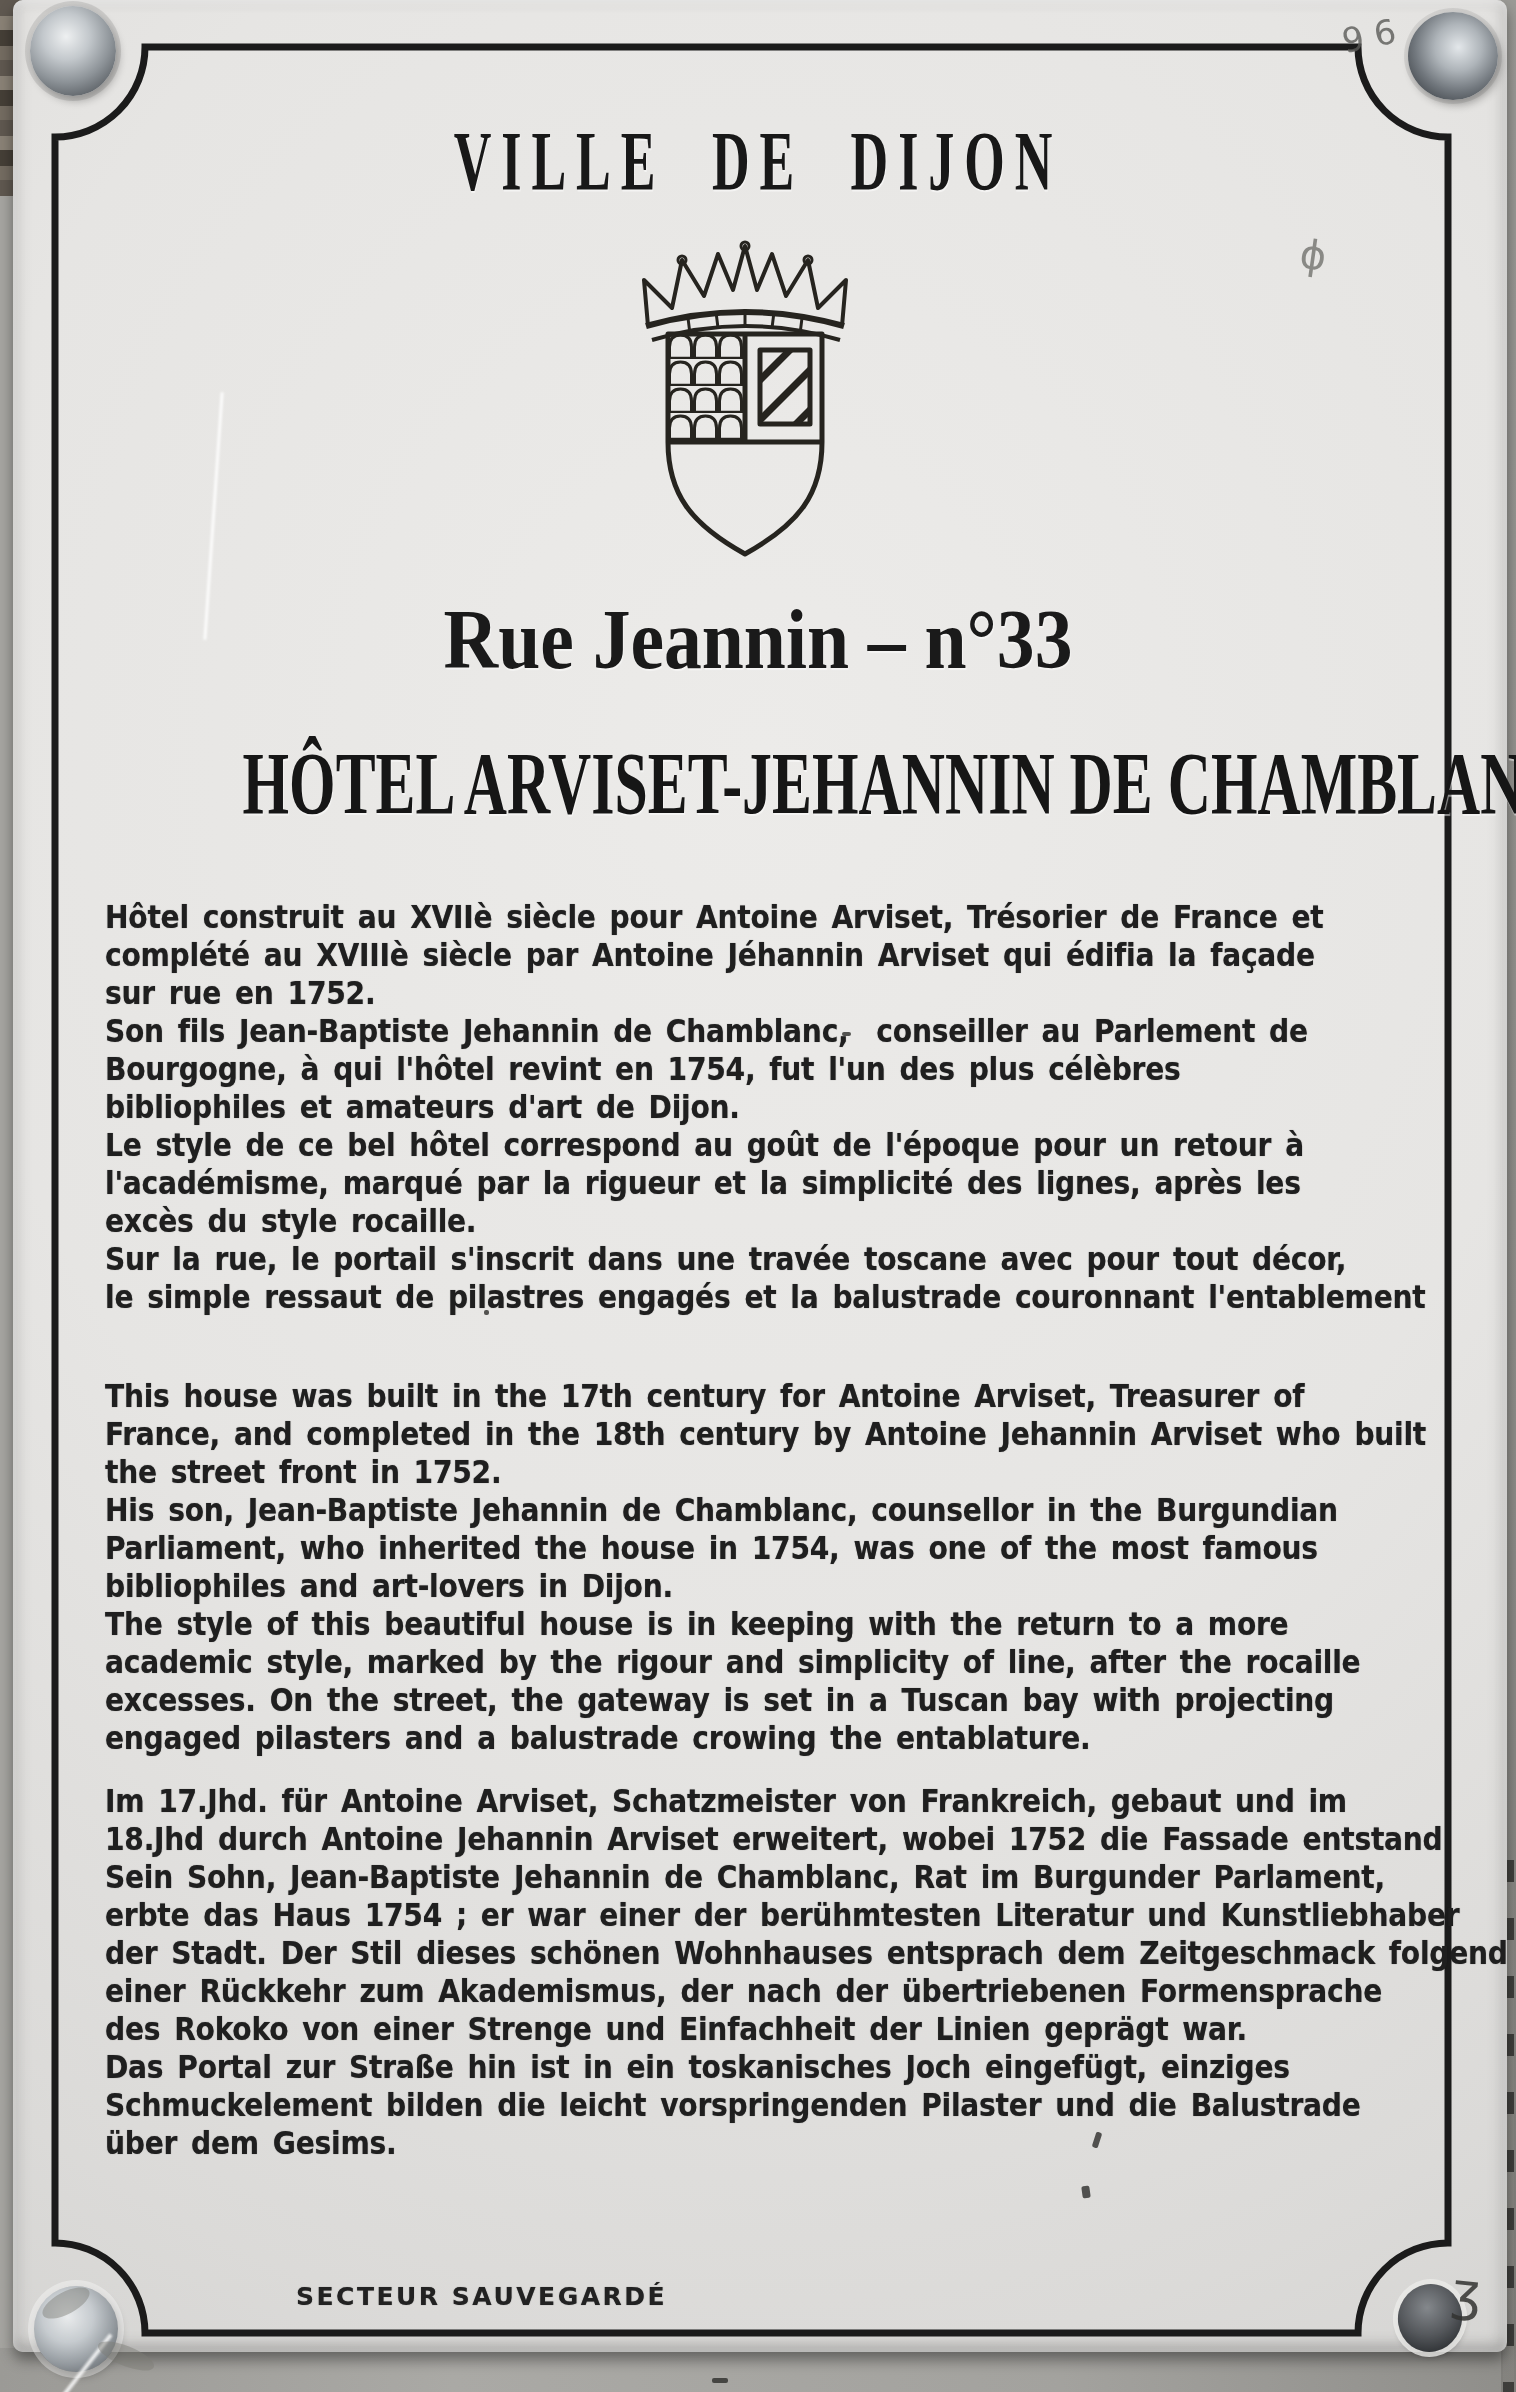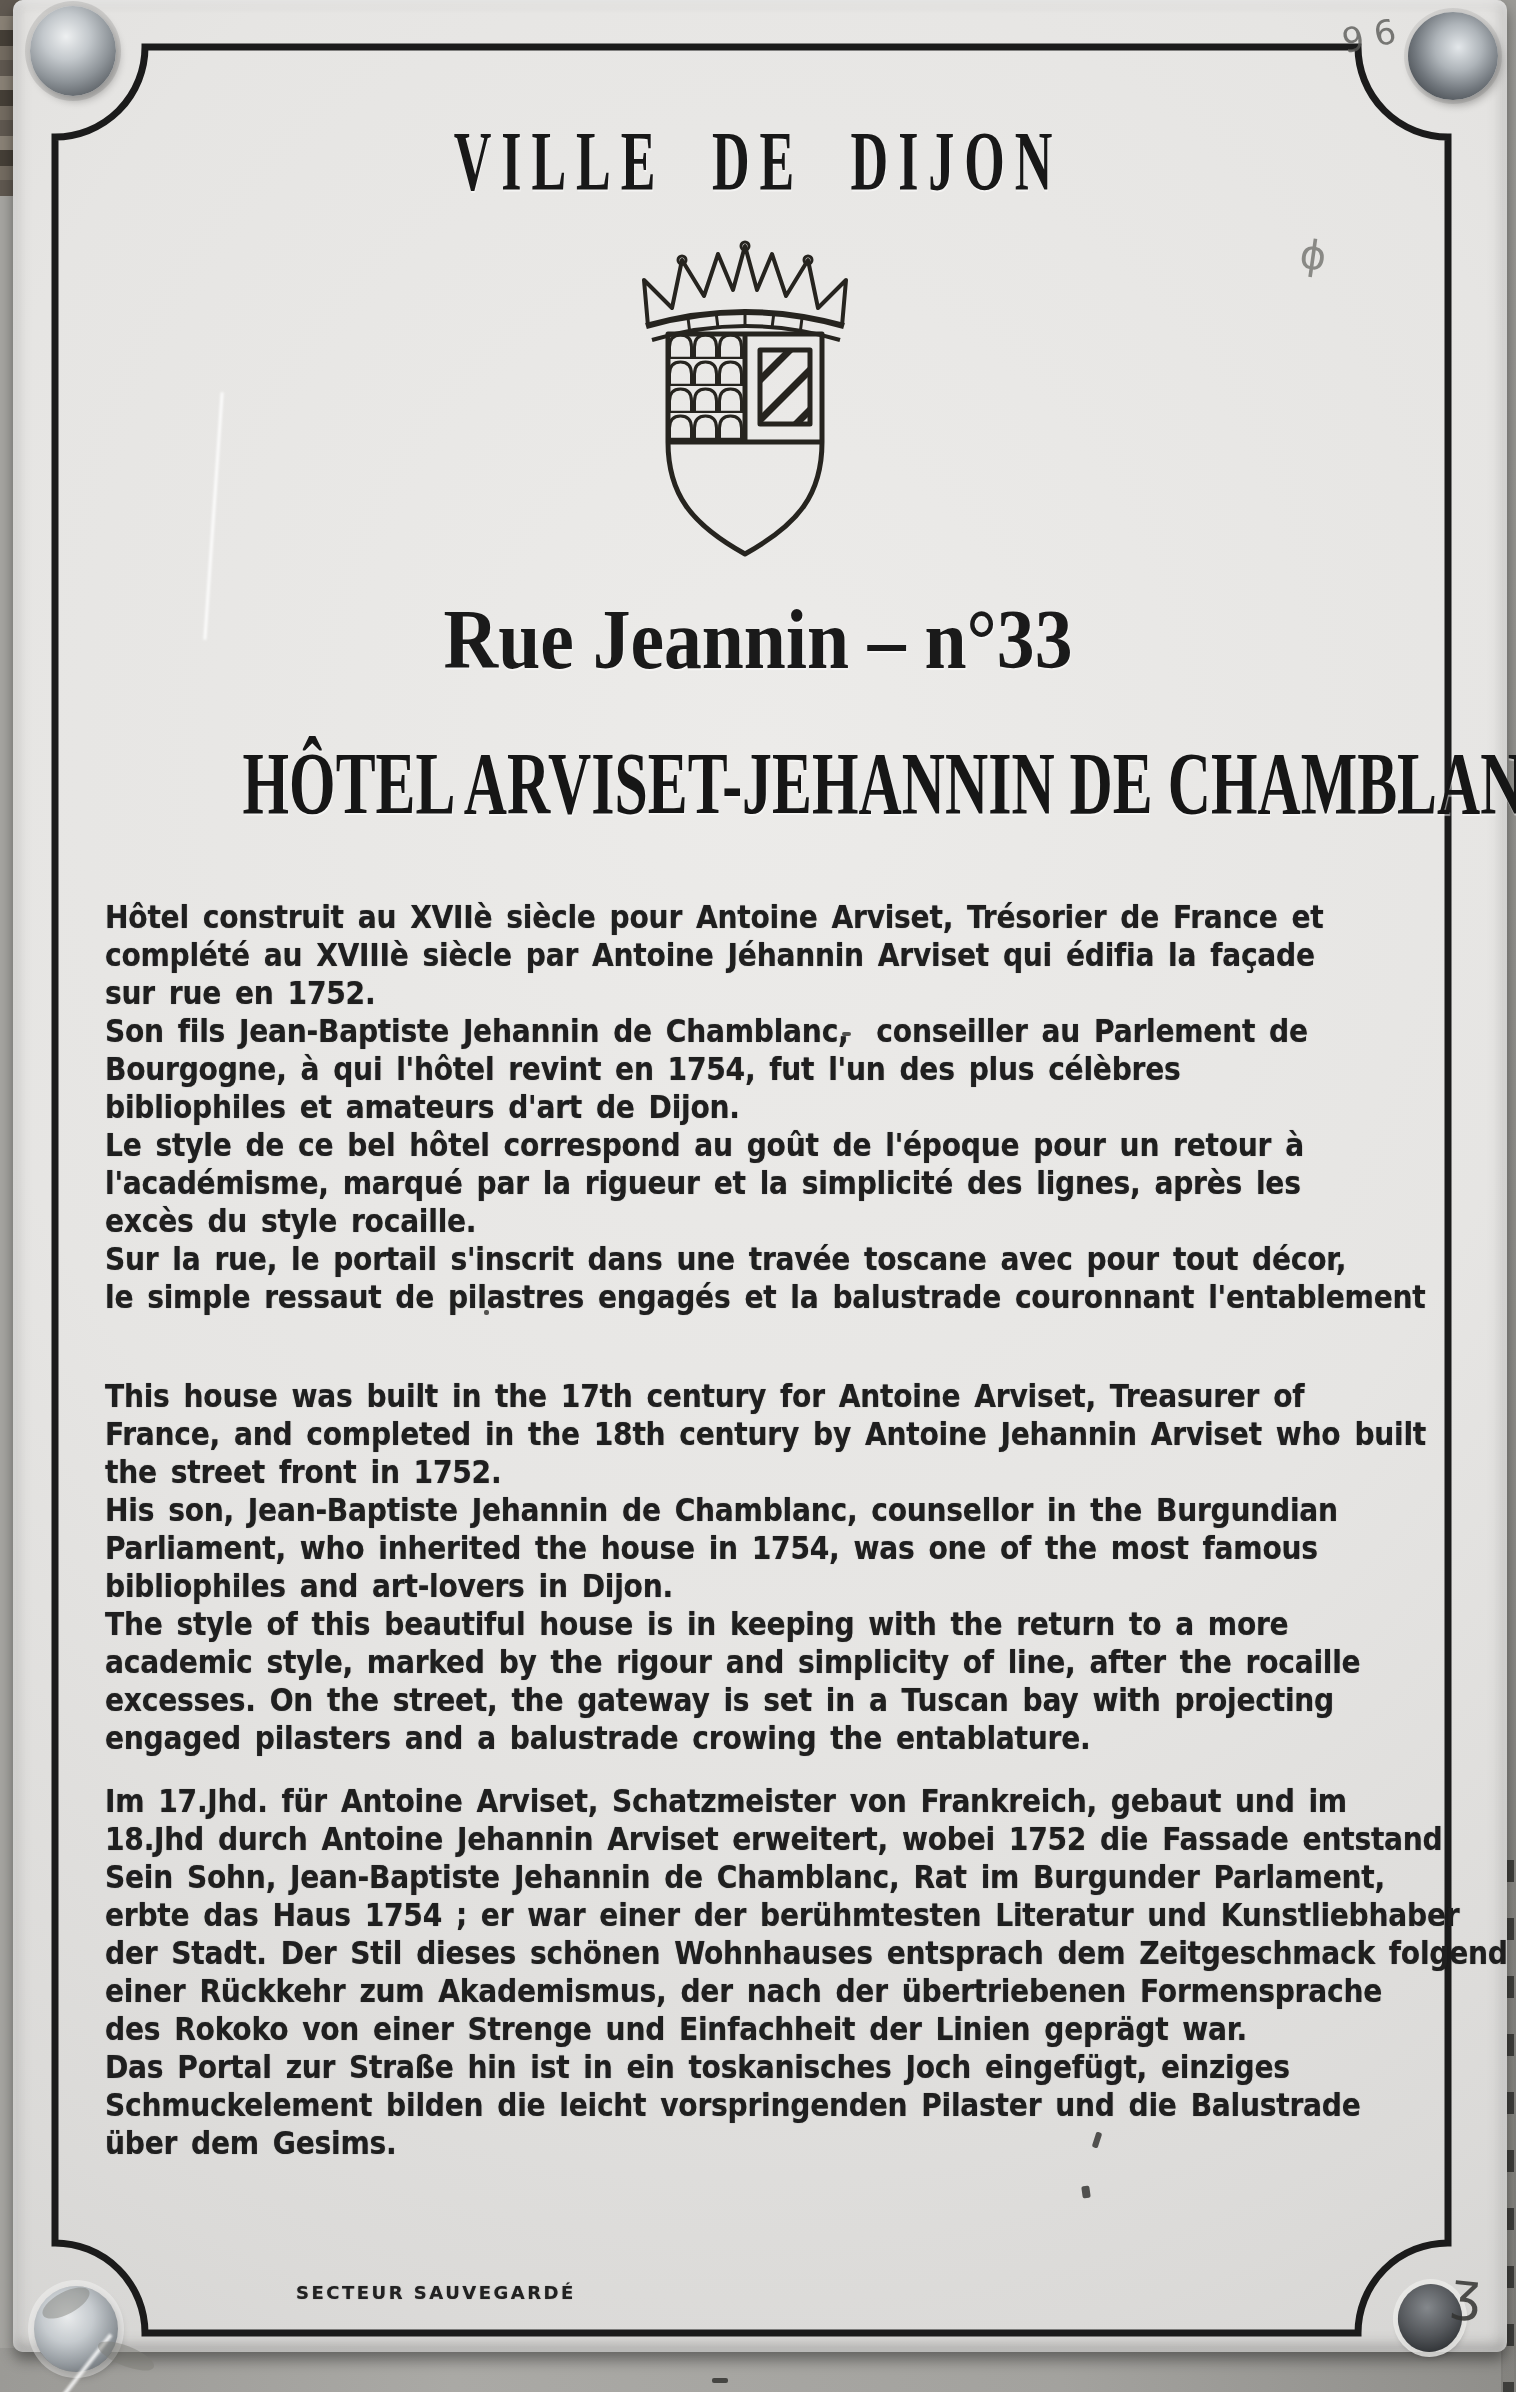--- a/index.html
+++ b/index.html
@@ -89,21 +89,21 @@
     transform:scaleX(0.88);transform-origin:left top;
     word-spacing:5px;letter-spacing:-0.3px;
     text-shadow:0 0 1px rgba(25,25,25,.55);
   }
   .para .tline{height:38px;line-height:38px;white-space:pre;}
   .para-french{top:898px;}
   .para-english{top:1377px;}
   .para-german{top:1782px;}
   .footer-label{
     position:absolute;left:296px;top:2282px;
-    font-family:"DejaVu Sans",sans-serif;font-weight:bold;font-size:18px;line-height:1.2;
+    font-family:"DejaVu Sans",sans-serif;font-weight:bold;font-size:25px;line-height:1.2;
     letter-spacing:2.5px;color:#222;white-space:nowrap;
     text-shadow:0 0 1px rgba(25,25,25,.5);
   }
   
   .scratch-vert{
     position:absolute;left:212px;top:392px;width:3px;height:248px;
     background:rgba(255,255,255,.85);transform:rotate(4deg);filter:blur(1px);
   }
   .scratch-wall{
     position:absolute;left:72px;top:2322px;width:4px;height:120px;

